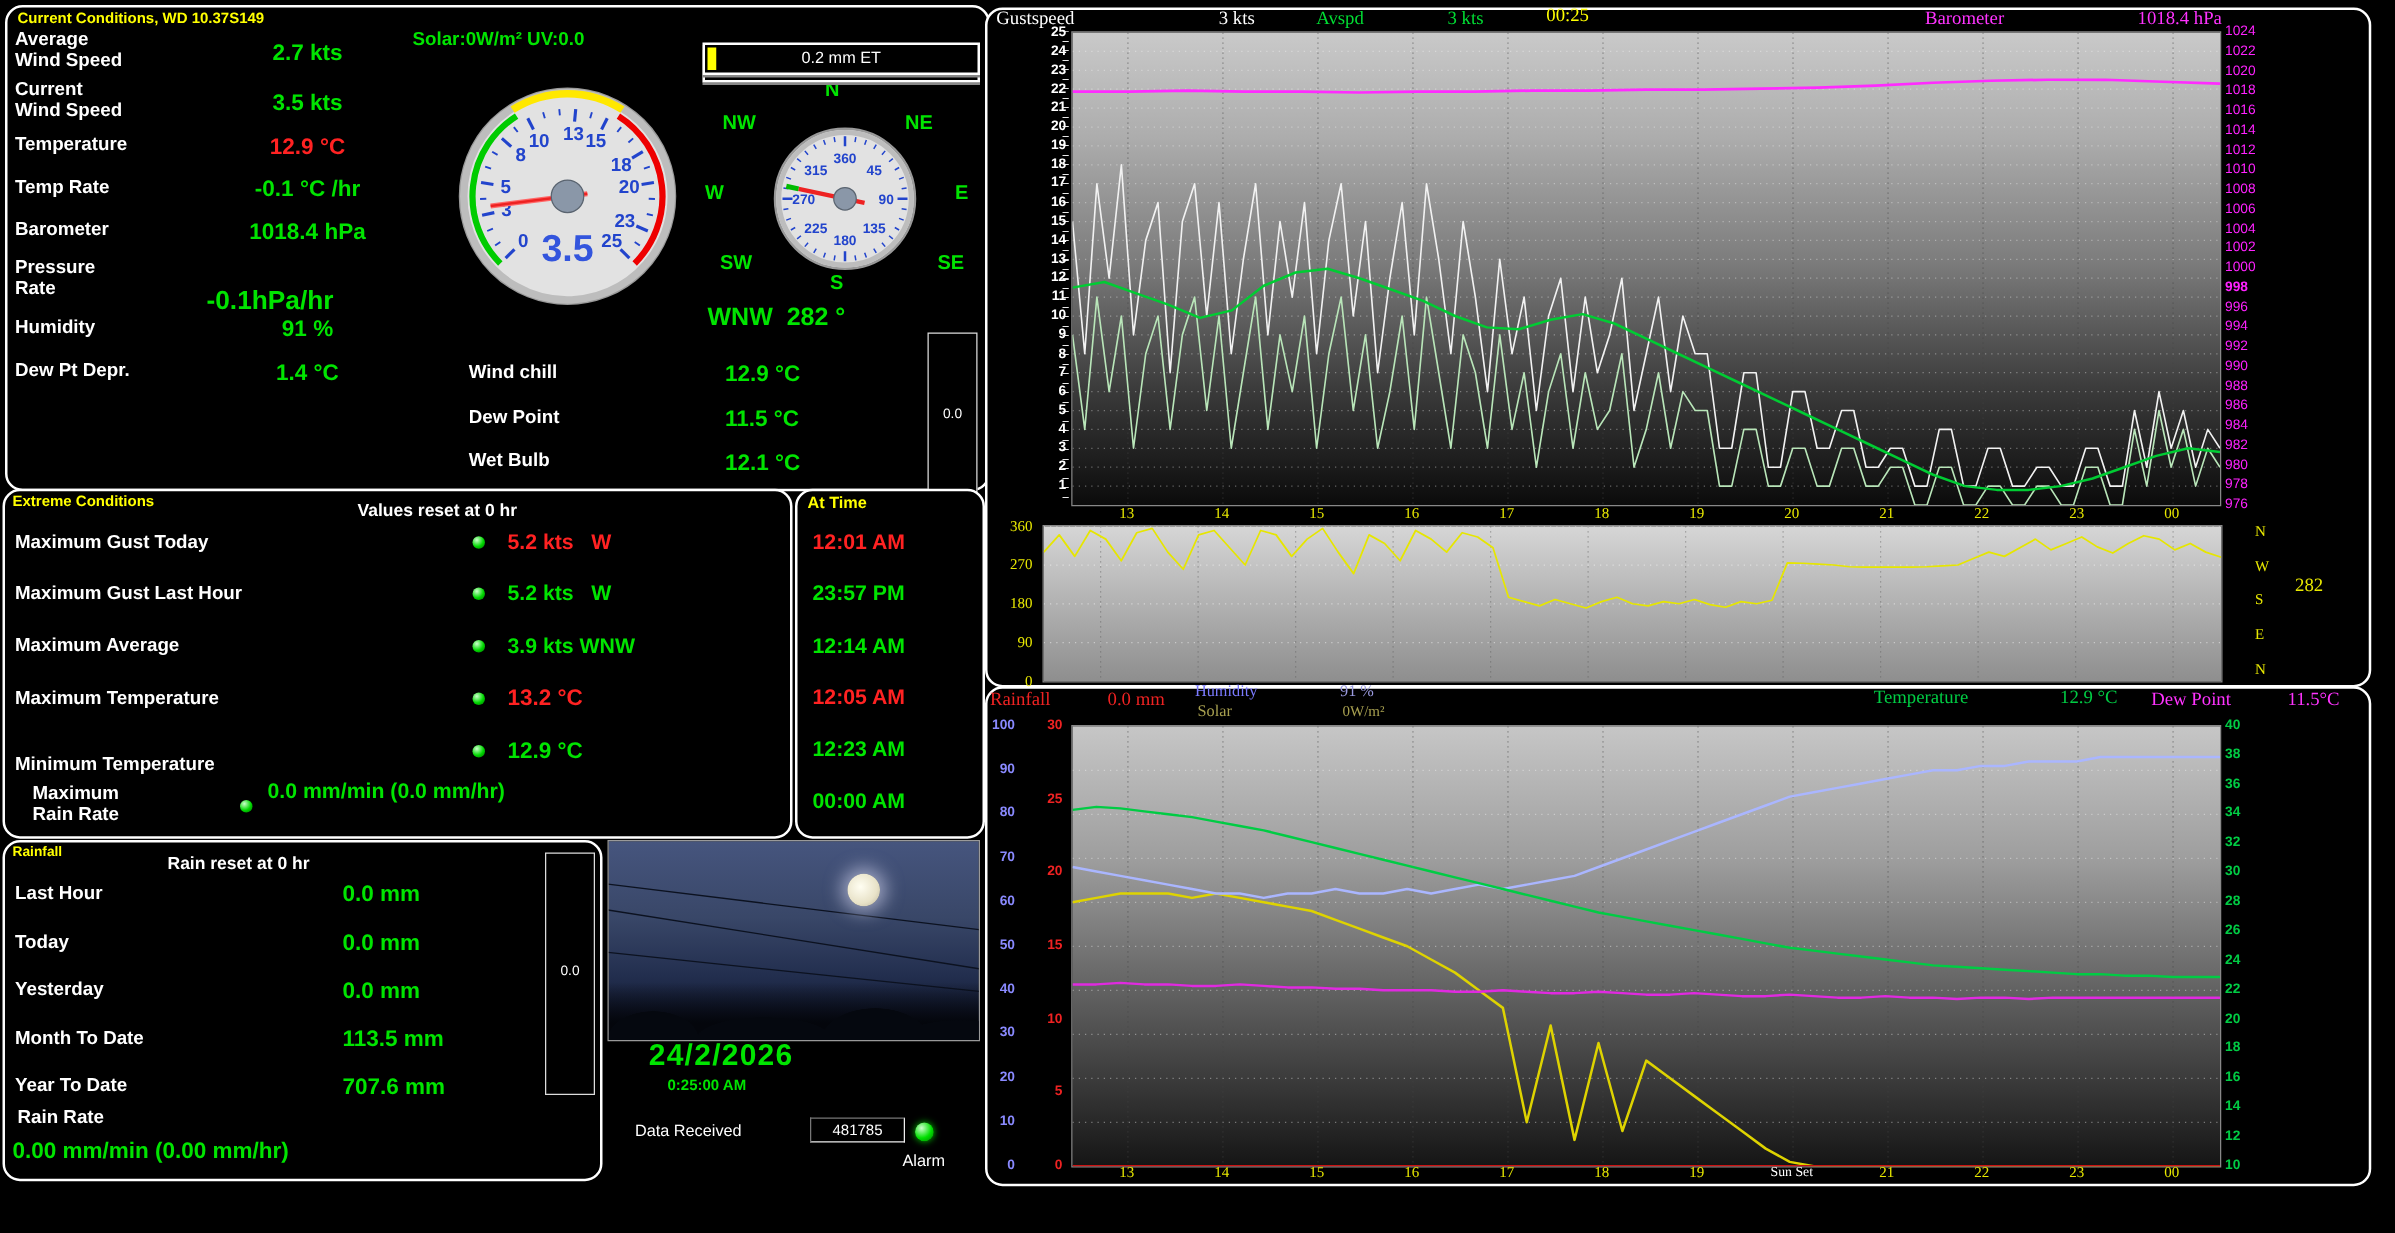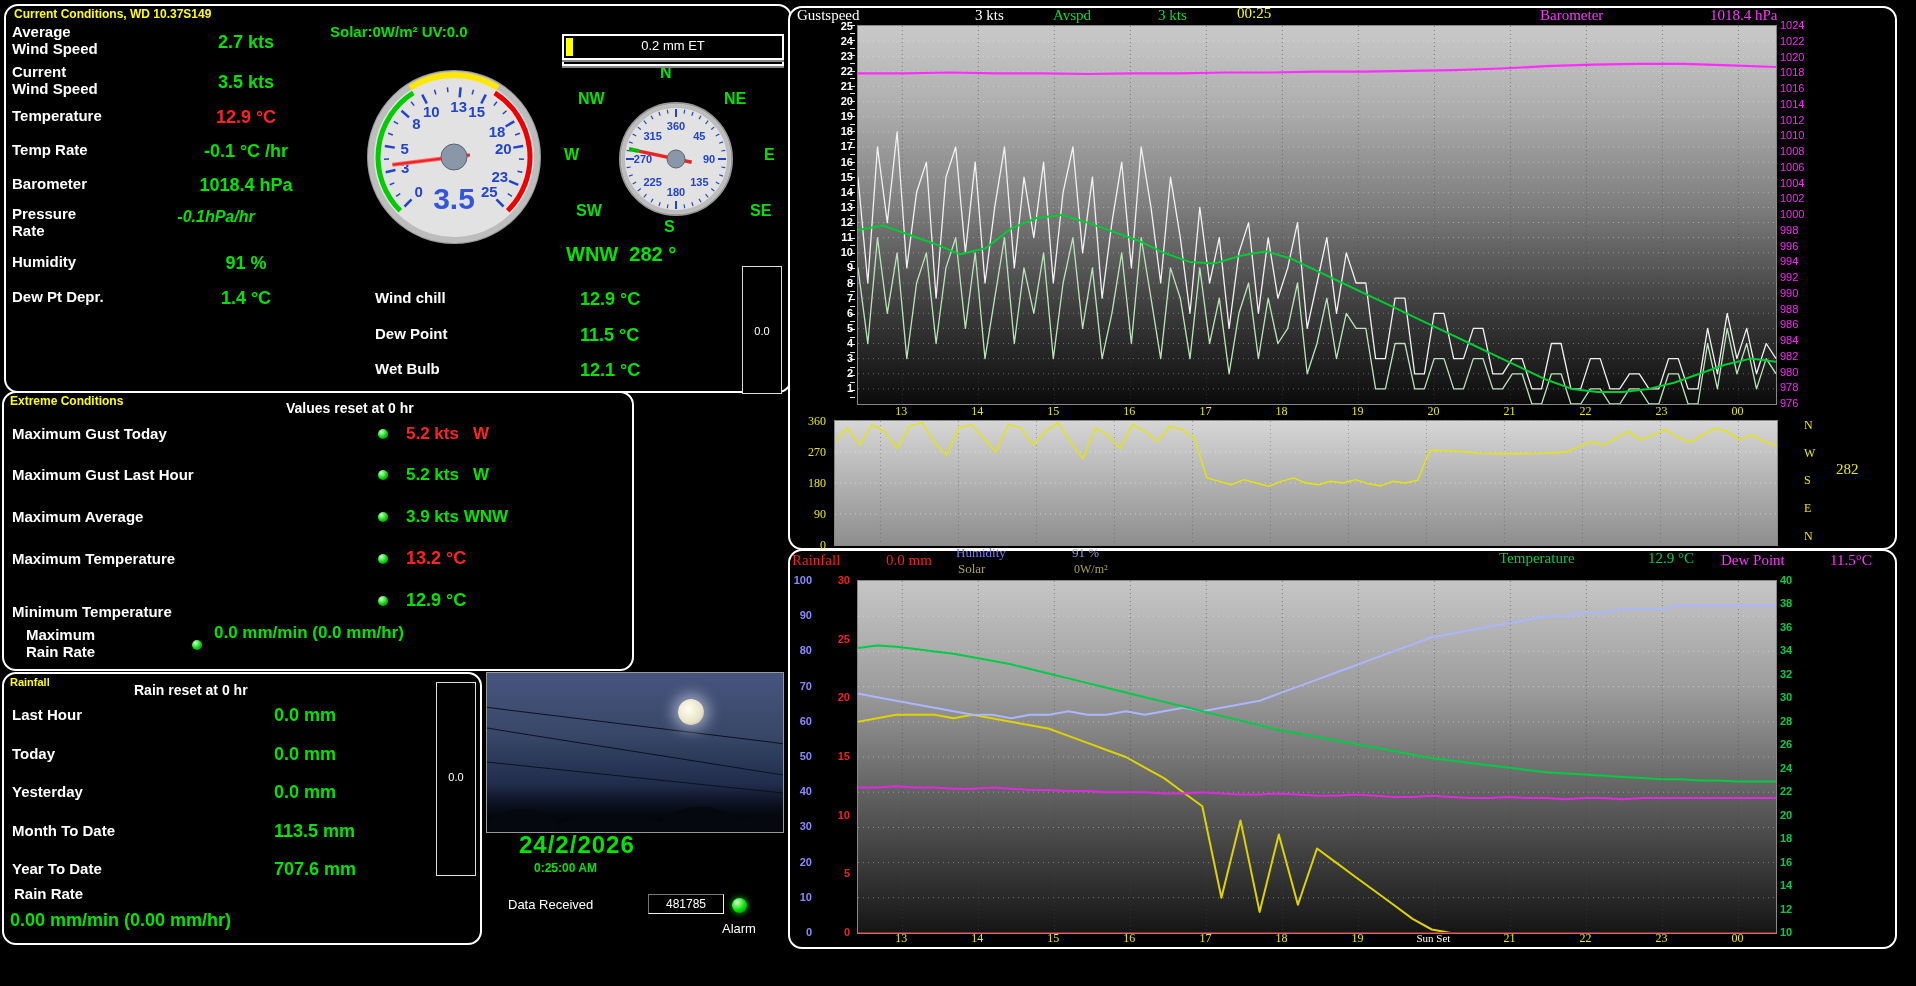--- a/index.html
+++ b/index.html
@@ -62,21 +62,21 @@
 Wind Speed</div>
     <div class="t val" style="left:150px;top:66px;width:180px;text-align:center;">3.5 kts</div>
     <div class="t lbl" style="left:6px;top:102px;">Temperature</div>
     <div class="t val red" style="left:150px;top:101px;width:180px;text-align:center;">12.9 °C</div>
     <div class="t lbl" style="left:6px;top:136px;">Temp Rate</div>
     <div class="t val" style="left:150px;top:135px;width:180px;text-align:center;">-0.1 °C /hr</div>
     <div class="t lbl" style="left:6px;top:170px;">Barometer</div>
     <div class="t val" style="left:150px;top:169px;width:180px;text-align:center;">1018.4 hPa</div>
     <div class="t lbl" style="left:6px;top:200px;">Pressure
 Rate</div>
-    <div class="t val" style="left:120px;top:202px;width:180px;text-align:center;font-size:16px;font-style:italic;">-0.1hPa/hr</div>
+    <div class="t val" style="left:120px;top:223px;width:180px;text-align:center;font-size:21px;">-0.1hPa/hr</div>
     <div class="t lbl" style="left:6px;top:248px;">Humidity</div>
     <div class="t val" style="left:150px;top:247px;width:180px;text-align:center;">91 %</div>
     <div class="t lbl" style="left:6px;top:283px;">Dew Pt Depr.</div>
     <div class="t val" style="left:150px;top:282px;width:180px;text-align:center;">1.4 °C</div>
 
     <div class="t val" style="left:324px;top:18px;font-size:15px;">Solar:0W/m² UV:0.0</div>
 
     <div class="t lbl" style="left:369px;top:284px;">Wind chill</div>
     <div class="t val" style="left:574px;top:283px;">12.9 °C</div>
     <div class="t lbl" style="left:369px;top:320px;">Dew Point</div>
@@ -223,20 +223,29 @@
     <div class="t val2 red" style="left:402px;top:155px;font-size:18px;">13.2 °C</div>
     <div class="t lbl" style="left:8px;top:200px;margin-top:11px;">Minimum Temperature</div>
     <div class="led" style="left:374px;top:203px;"></div>
     <div class="t val2" style="left:402px;top:197px;font-size:18px;">12.9 °C</div>
     <div class="t lbl" style="left:22px;top:234px;">Maximum
 Rain Rate</div>
     <div class="led" style="left:188px;top:247px;"></div>
     <div class="t val2" style="left:210px;top:230px;">0.0 mm/min (0.0 mm/hr)</div>
   </div>
 
+  <div class="panel" style="left:636px;top:391px;width:148px;height:276px;">
+    <div class="t ptitle" style="left:8px;top:2px;font-size:13px;">At Time</div>
+    <div class="t val2 red" style="left:12px;top:31px;">12:01 AM</div>
+    <div class="t val2" style="left:12px;top:72px;">23:57 PM</div>
+    <div class="t val2" style="left:12px;top:114px;">12:14 AM</div>
+    <div class="t val2 red" style="left:12px;top:155px;">12:05 AM</div>
+    <div class="t val2" style="left:12px;top:197px;">12:23 AM</div>
+    <div class="t val2" style="left:12px;top:238px;">00:00 AM</div>
+  </div>
 
   <div class="panel" style="left:2px;top:672px;width:476px;height:269px;">
     <div class="t ptitle" style="left:6px;top:2px;font-size:11px;">Rainfall</div>
     <div class="t lblsm" style="left:130px;top:9px;">Rain reset at 0 hr</div>
     <div class="t lbl" style="left:8px;top:33px;">Last Hour</div>
     <div class="t val" style="left:270px;top:31px;">0.0 mm</div>
     <div class="t lbl" style="left:8px;top:72px;">Today</div>
     <div class="t val" style="left:270px;top:70px;">0.0 mm</div>
     <div class="t lbl" style="left:8px;top:110px;">Yesterday</div>
     <div class="t val" style="left:270px;top:108px;">0.0 mm</div>
@@ -361,21 +370,21 @@
     <div class="tick mtick" style="left: 1780px; top: 72.25px; transform: translate(0px, -50%);">1018</div>
     <div class="tick mtick" style="left: 1780px; top: 88px; transform: translate(0px, -50%);">1016</div>
     <div class="tick mtick" style="left: 1780px; top: 103.75px; transform: translate(0px, -50%);">1014</div>
     <div class="tick mtick" style="left: 1780px; top: 119.5px; transform: translate(0px, -50%);">1012</div>
     <div class="tick mtick" style="left: 1780px; top: 135.25px; transform: translate(0px, -50%);">1010</div>
     <div class="tick mtick" style="left: 1780px; top: 151px; transform: translate(0px, -50%);">1008</div>
     <div class="tick mtick" style="left: 1780px; top: 166.75px; transform: translate(0px, -50%);">1006</div>
     <div class="tick mtick" style="left: 1780px; top: 182.5px; transform: translate(0px, -50%);">1004</div>
     <div class="tick mtick" style="left: 1780px; top: 198.25px; transform: translate(0px, -50%);">1002</div>
     <div class="tick mtick" style="left: 1780px; top: 214px; transform: translate(0px, -50%);">1000</div>
-    <div class="tick mtick" style="left: 1780px; top: 229.75px; transform: translate(0px, -50%);">998</div>
+    <div class="tick mtick" style="left: 1780px; top: 229.75px; transform: translate(0px, -50%); font-weight: bold;">998</div>
     <div class="tick mtick" style="left: 1780px; top: 245.5px; transform: translate(0px, -50%);">996</div>
     <div class="tick mtick" style="left: 1780px; top: 261.25px; transform: translate(0px, -50%);">994</div>
     <div class="tick mtick" style="left: 1780px; top: 277px; transform: translate(0px, -50%);">992</div>
     <div class="tick mtick" style="left: 1780px; top: 292.75px; transform: translate(0px, -50%);">990</div>
     <div class="tick mtick" style="left: 1780px; top: 308.5px; transform: translate(0px, -50%);">988</div>
     <div class="tick mtick" style="left: 1780px; top: 324.25px; transform: translate(0px, -50%);">986</div>
     <div class="tick mtick" style="left: 1780px; top: 340px; transform: translate(0px, -50%);">984</div>
     <div class="tick mtick" style="left: 1780px; top: 355.75px; transform: translate(0px, -50%);">982</div>
     <div class="tick mtick" style="left: 1780px; top: 371.5px; transform: translate(0px, -50%);">980</div>
     <div class="tick mtick" style="left: 1780px; top: 387.25px; transform: translate(0px, -50%);">978</div>

